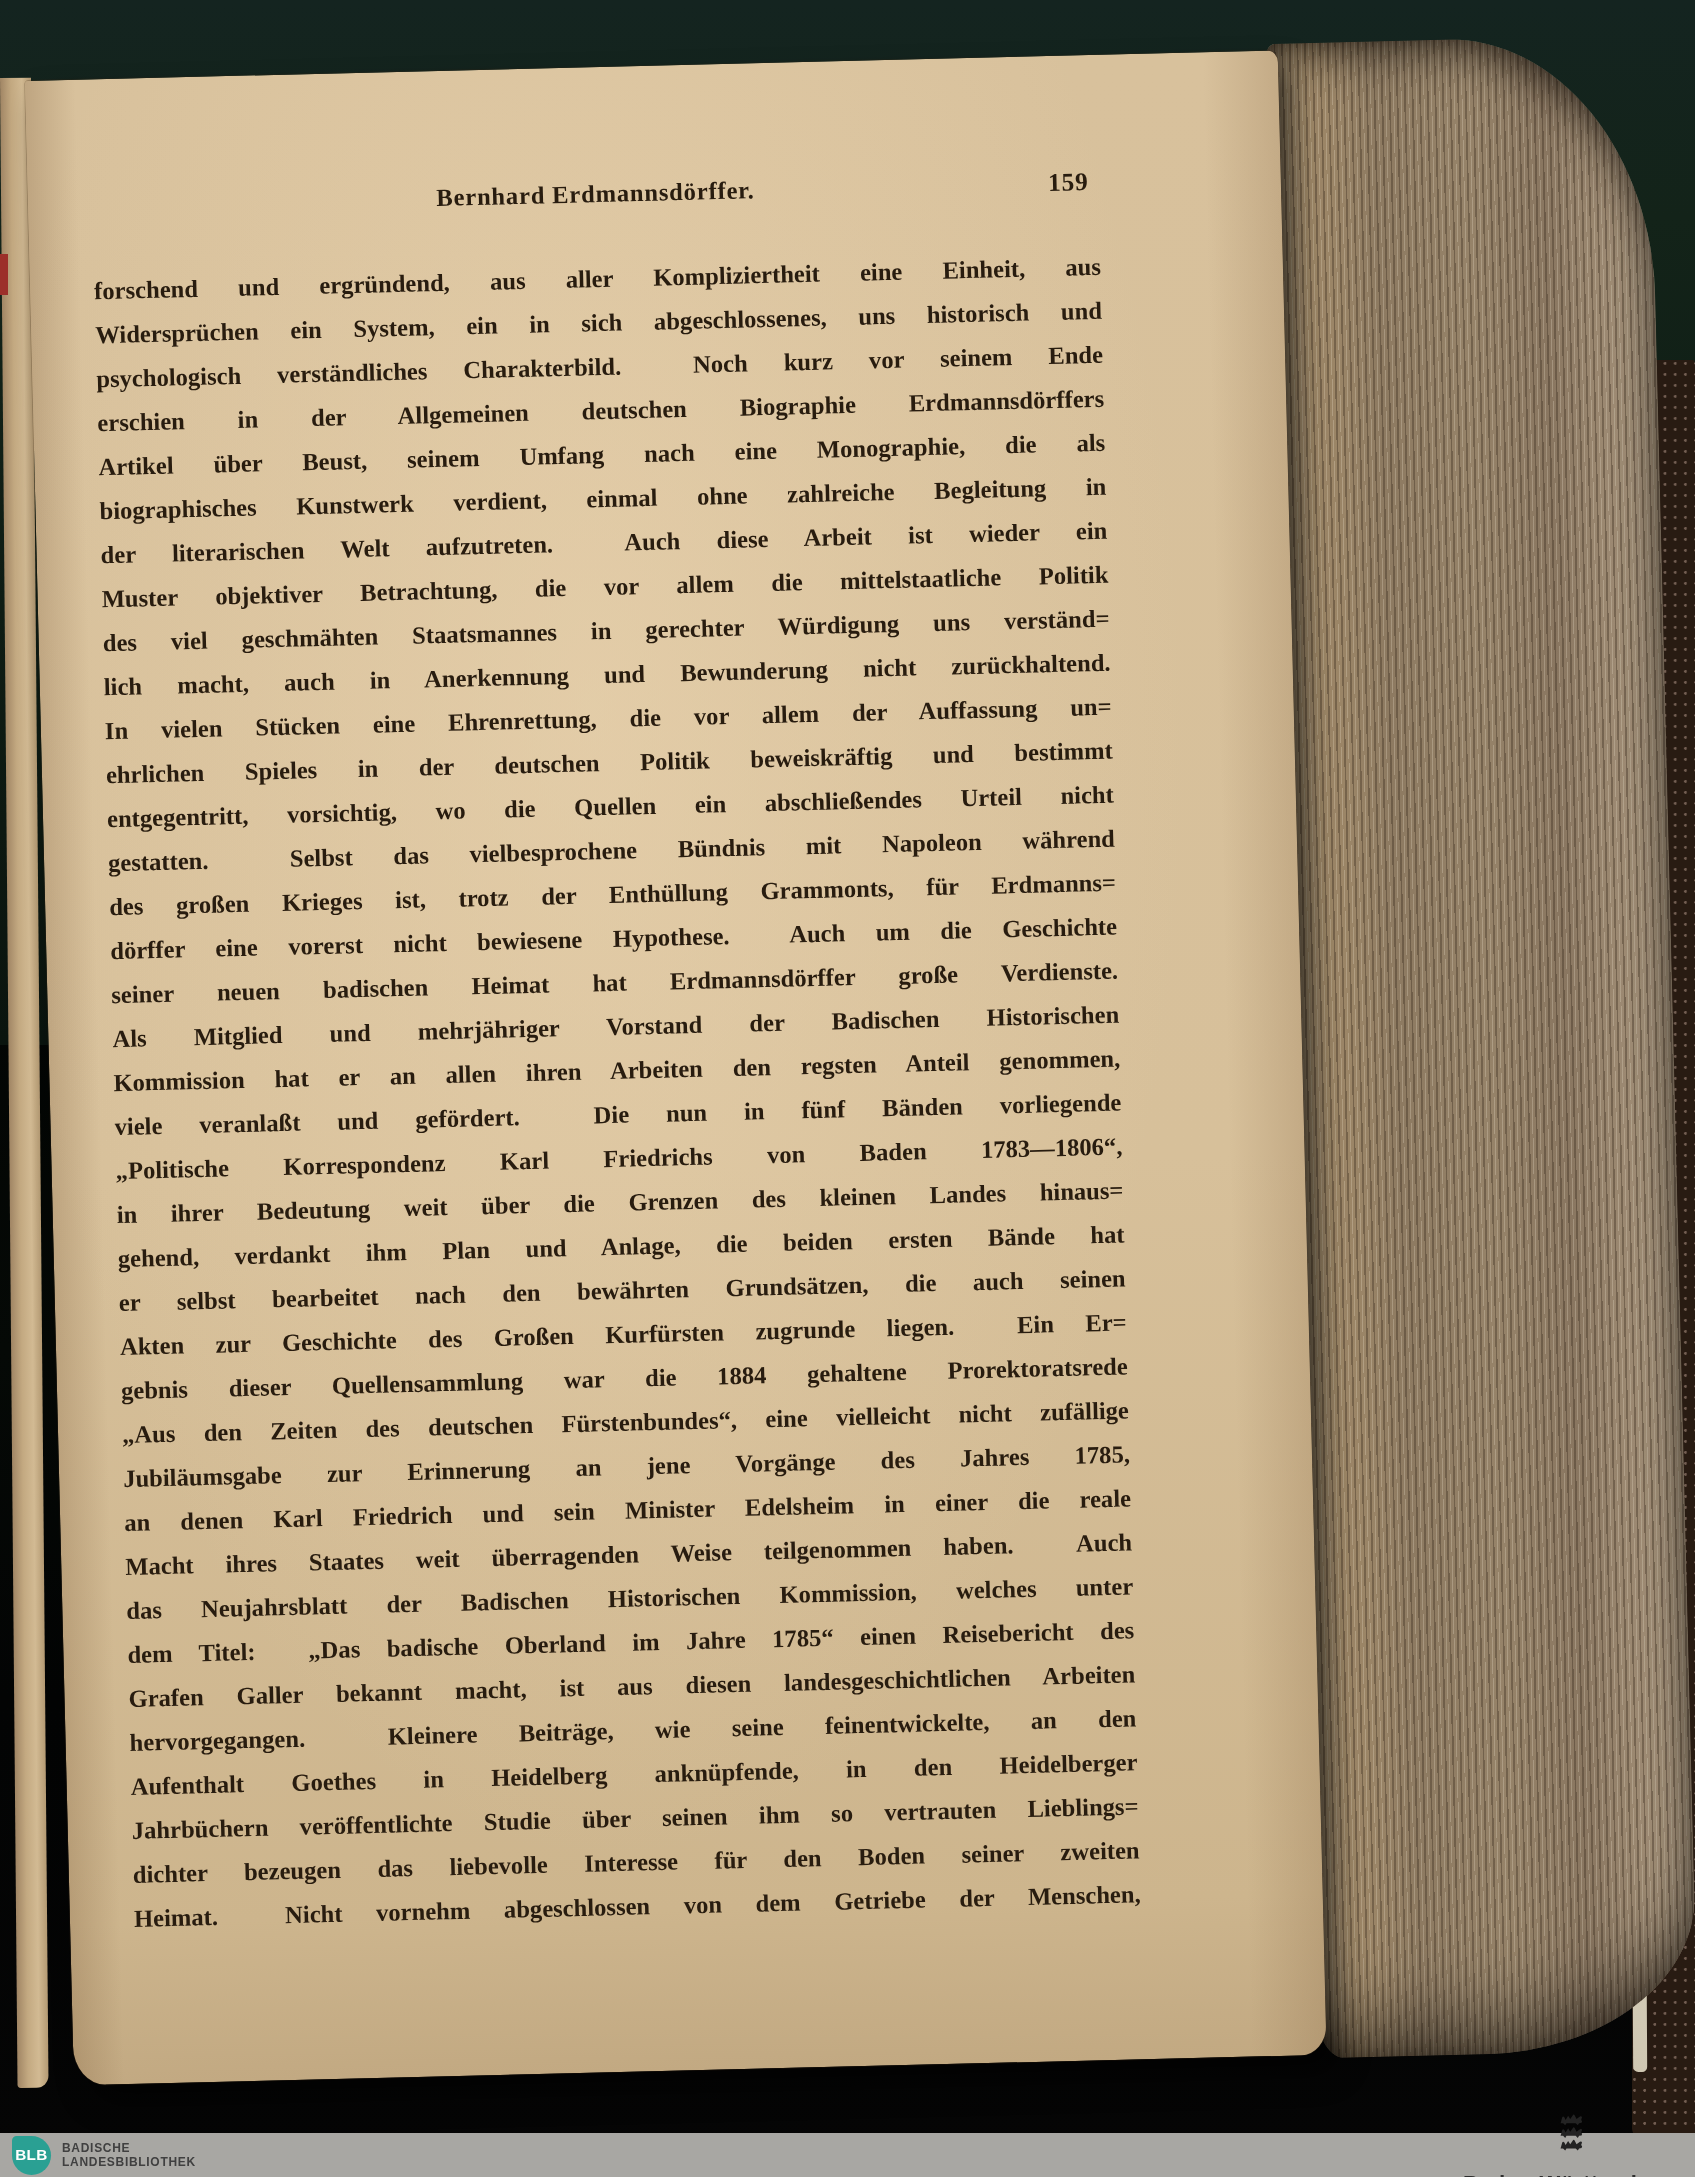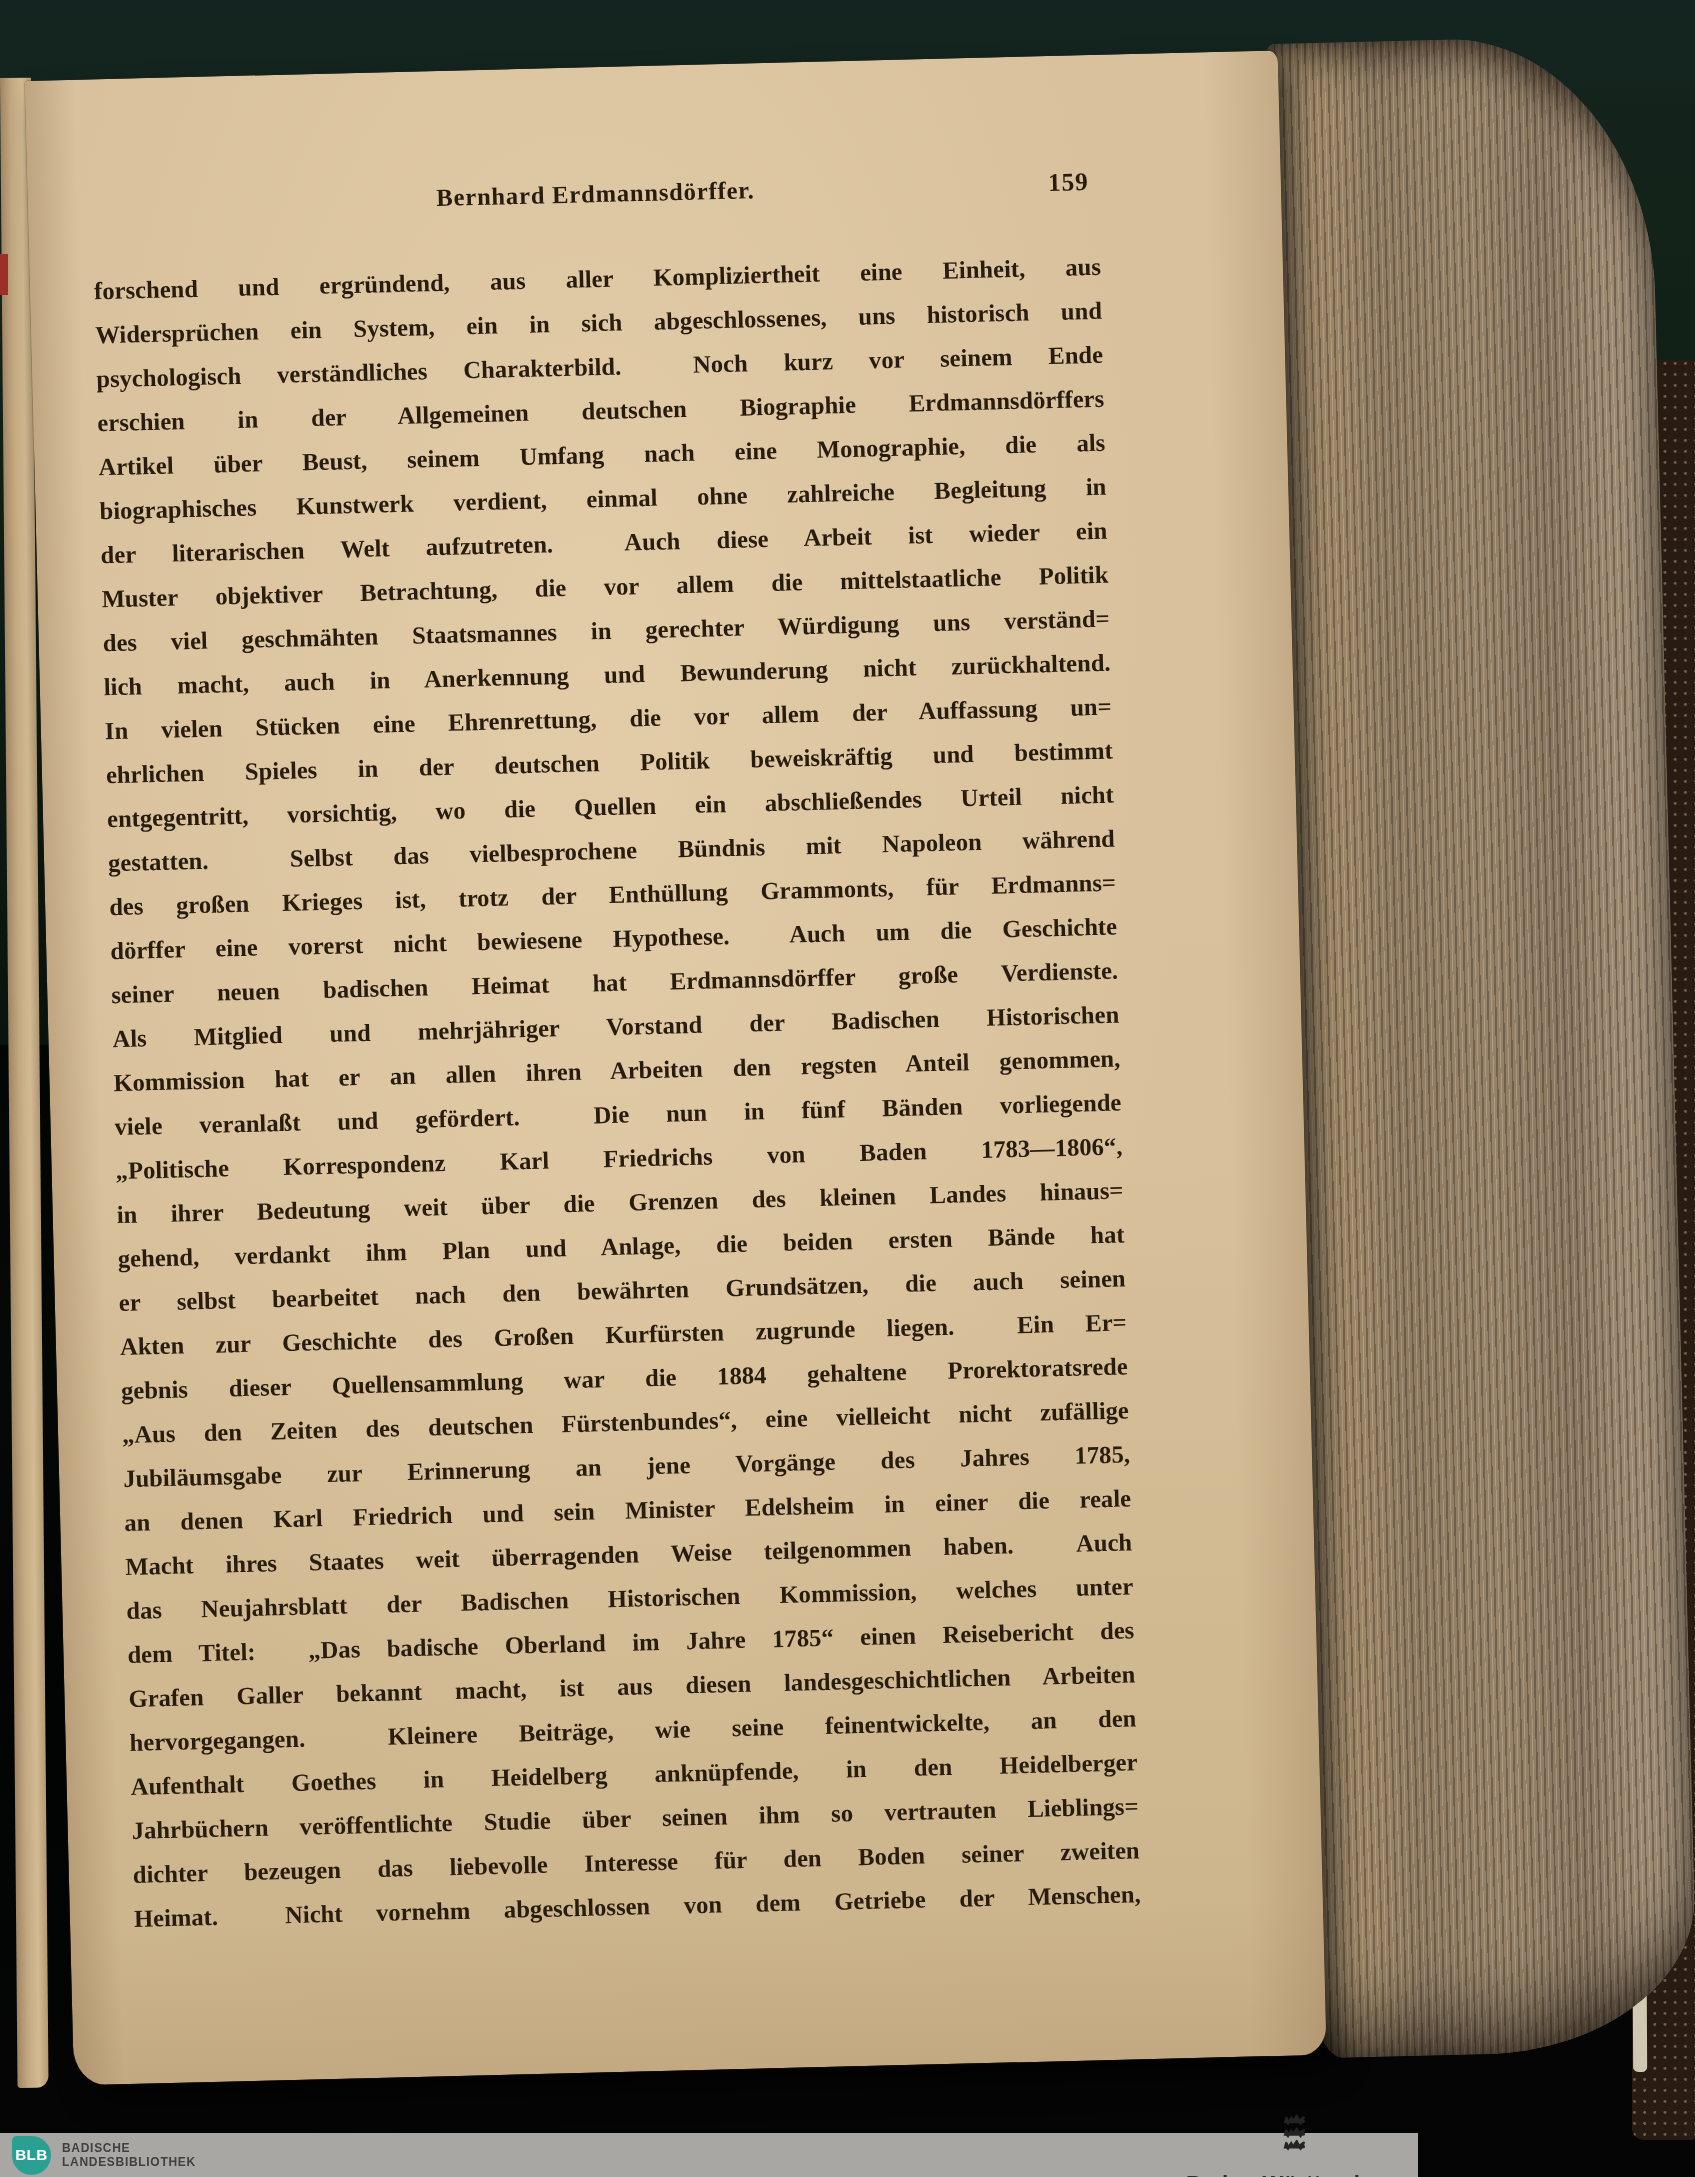--- a/index.html
+++ b/index.html
@@ -64,21 +64,21 @@
     font:bold 25.4px/37px "Liberation Serif",serif;letter-spacing:0.8px;
   }
   .body-text{position:absolute;left:64px;top:190px;width:1007px;}
   .text-line{
     font:bold 24.6px/44px "Liberation Serif",serif;
     text-align:justify;text-align-last:justify;
     height:44px;overflow:hidden;white-space:pre;
   }
   
   .footer{
-    position:absolute;left:0;bottom:0;width:1418px;height:44px;z-index:10;
+    position:absolute;left:0;bottom:0;width:1695px;height:44px;z-index:10;
     background:#a8a7a3;display:flex;align-items:center;justify-content:space-between;
     padding:0 12px;box-sizing:border-box;font-family:"Liberation Sans",sans-serif;
   }
   .blb{display:flex;align-items:center;gap:11px;}
   .blb-mark{
     width:39px;height:39px;border-radius:12% 50% 50% 50%;
     background:#2aa093;color:#ffffff;display:flex;align-items:center;justify-content:center;
     font:bold 15.3px "Liberation Sans",sans-serif;letter-spacing:0.4px;
   }
   .blb-text{font:bold 12px/1.2 "Liberation Sans",sans-serif;color:#404040;letter-spacing:0.7px;text-transform:uppercase;}

